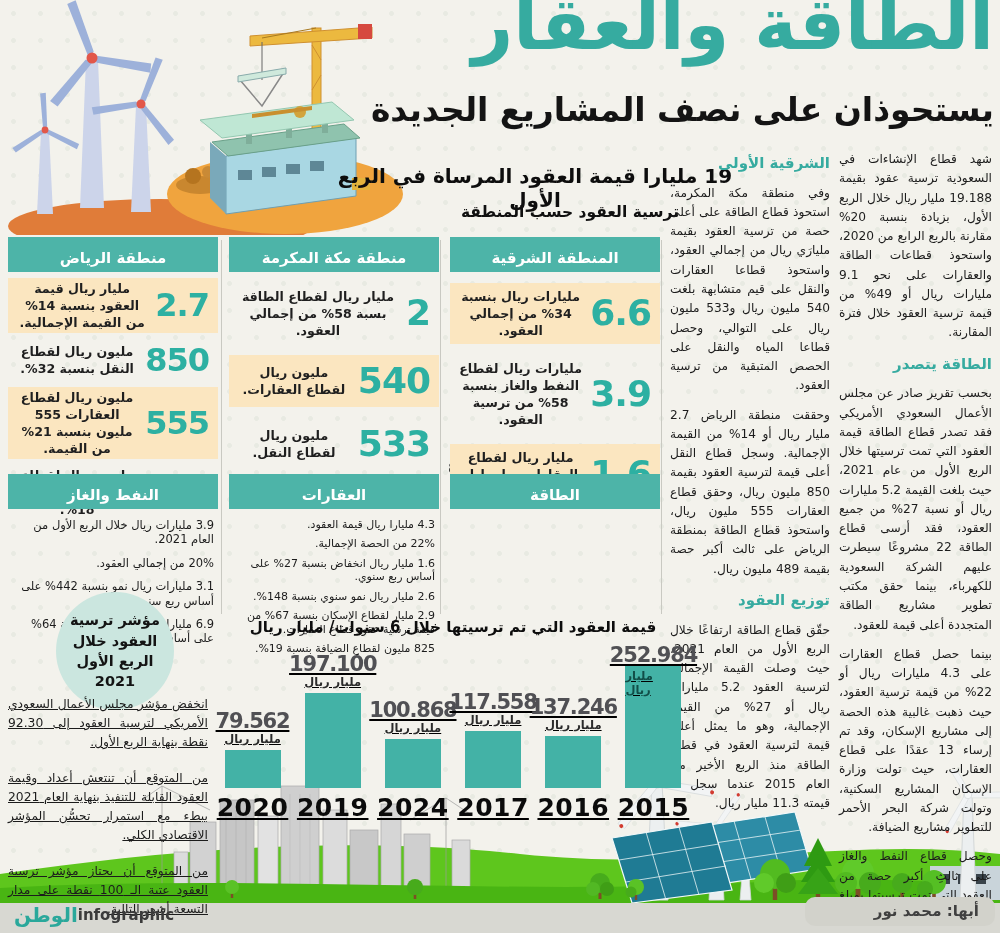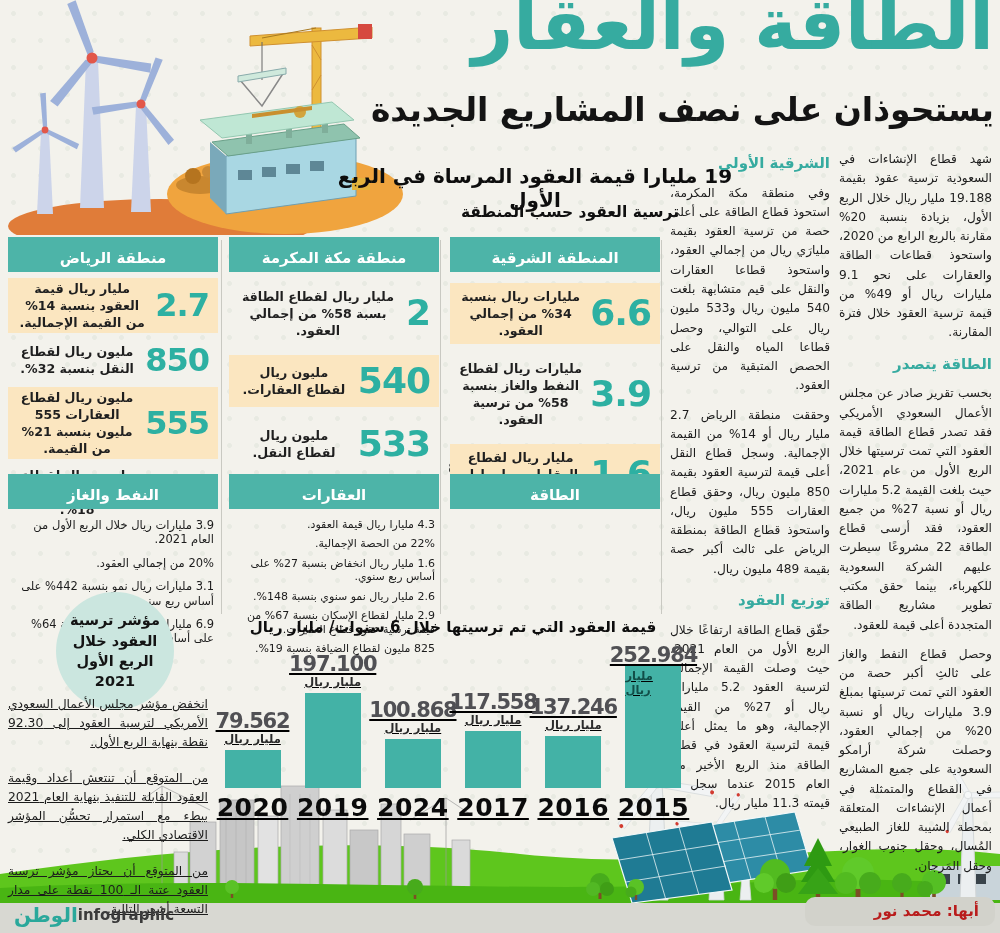--- a/index.html
+++ b/index.html
@@ -86,21 +86,21 @@
   .bar-unit.inside{ margin:0; padding-top:3px; color:#114e48; }
   .bar-rect{ width:56px; background:#43b2a6; display:flex; flex-direction:column; align-items:center; }
   .bar-year{ font-size:25px; font-weight:bold; color:#0b0b0b; margin-top:5px; letter-spacing:0.5px; }
 
   
   .landscape{ position:absolute; left:0; top:770px; width:1000px; height:133px; z-index:2; }
   .bottom-strip{ position:absolute; left:0; top:903px; width:1000px; height:30px; background:#d8d8d2; z-index:3; }
   .byline{
     position:absolute; right:5px; top:897px; z-index:6; width:190px;
     background:#d2d2cb; border-radius:10px; padding:5px 16px 6px;
-    font-size:15px; font-weight:bold; color:#b91c1c; text-align:right;
+    font-size:15px; font-weight:bold; color:#404040; text-align:right;
   }
   .credit{ position:absolute; left:14px; top:903px; z-index:6; display:flex; direction:ltr;
            align-items:center; gap:0; }
   .credit .brand{ color:#2aa89b; font-size:20px; font-weight:bold; }
   .credit .cred{ color:#3b3b3b; font-size:15px; font-weight:bold; }
 </style>
 </head>
 <body>
 
 <div class="page">
@@ -197,20 +197,21 @@
   <div class="sec-h sec-sector">ترسية العقود حسب القطاع</div>
 
   <div class="vl vl1"></div>
   <div class="vl vl2"></div>
   <div class="vl vl3"></div>
 
   <div class="art-col art-col-1" id="article-col1">
       <div class="art-p">شهد قطاع الإنشاءات في السعودية ترسية عقود بقيمة 19.188 مليار ريال خلال الربع الأول، بزيادة بنسبة 20% مقارنة بالربع الرابع من 2020، واستحوذ قطاعات الطاقة والعقارات على نحو 9.1 مليارات ريال أو 49% من قيمة ترسية العقود خلال فترة المقارنة.</div>
       <div class="art-h">الطاقة يتصدر</div>
       <div class="art-p">بحسب تقرير صادر عن مجلس الأعمال السعودي الأمريكي فقد تصدر قطاع الطاقة قيمة العقود التي تمت ترسيتها خلال الربع الأول من عام 2021، حيث بلغت القيمة 5.2 مليارات ريال أو نسبة 27% من جميع العقود، فقد أرسى قطاع الطاقة 22 مشروعًا سيطرت عليهم الشركة السعودية للكهرباء، بينما حقق مكتب تطوير مشاريع الطاقة المتجددة أعلى قيمة للعقود.</div>
+      <div class="art-p">بينما حصل قطاع العقارات على 4.3 مليارات ريال أو 22% من قيمة ترسية العقود، حيث ذهبت غالبية هذه الحصة إلى مشاريع الإسكان، وقد تم إرساء 13 عقدًا على قطاع العقارات، حيث تولت وزارة الإسكان المشاريع السكنية، وتولت شركة البحر الأحمر للتطوير مشاريع الضيافة.</div>
       <div class="art-p">وحصل قطاع النفط والغاز على ثالثِ أكبر حصة من العقود التي تمت ترسيتها بمبلغ 3.9 مليارات ريال أو نسبة 20% من إجمالي العقود، وحصلت شركة أرامكو السعودية على جميع المشاريع في القطاع والمتمثلة في أعمال الإنشاءات المتعلقة بمحطة الشيبة للغاز الطبيعي المُسال، وحقل جنوب الغوار، وحقل المَرجان.</div>
     </div>
   <div class="art-col art-col-2" id="article-col2">
       <div class="art-h">الشرقية الأولى</div>
       <div class="art-p">وفي منطقة مكة المكرمة، استحوذ قطاع الطاقة على أعلى حصة من ترسية العقود بقيمة مليارَي ريال من إجمالي العقود، واستحوذ قطاعا العقارات والنقل على قيم متشابهة بلغت 540 مليون ريال و533 مليون ريال على التوالي، وحصل قطاعا المياه والنقل على الحصص المتبقية من ترسية العقود.</div>
       <div class="art-p">وحققت منطقة الرياض 2.7 مليار ريال أو 14% من القيمة الإجمالية. وسجل قطاع النقل أعلى قيمة لترسية العقود بقيمة 850 مليون ريال، وحقق قطاع العقارات 555 مليون ريال، واستحوذ قطاع الطاقة بمنطقة الرياض على ثالث أكبر حصة بقيمة 489 مليون ريال.</div>
       <div class="art-h">توزيع العقود</div>
       <div class="art-p">حقّق قطاع الطاقة ارتفاعًا خلال الربع الأول من العام 2021، حيث وصلت القيمة الإجمالية لترسية العقود 5.2 مليارات ريال أو 27% من القيمة الإجمالية، وهو ما يمثل أعلى قيمة لترسية العقود في قطاع الطاقة منذ الربع الأخير من العام 2015 عندما سجل ما قيمته 11.3 مليار ريال.</div>
     </div>
 

